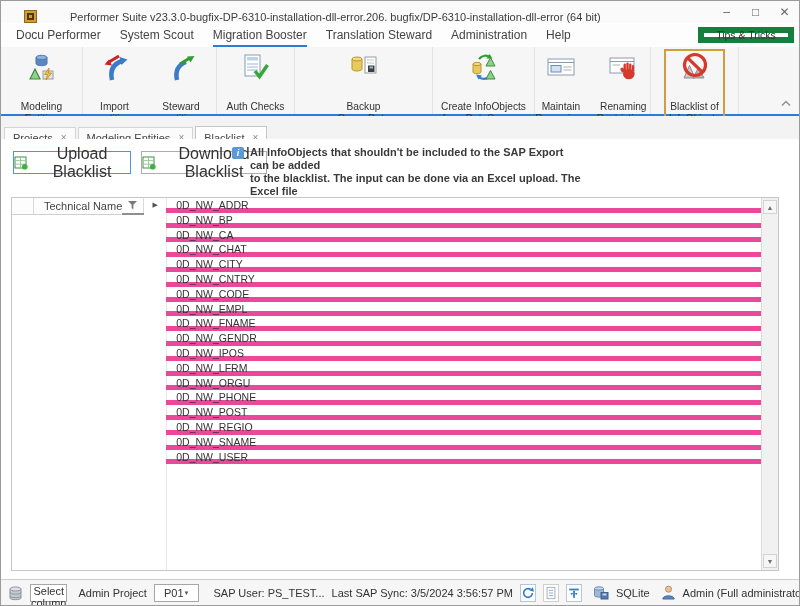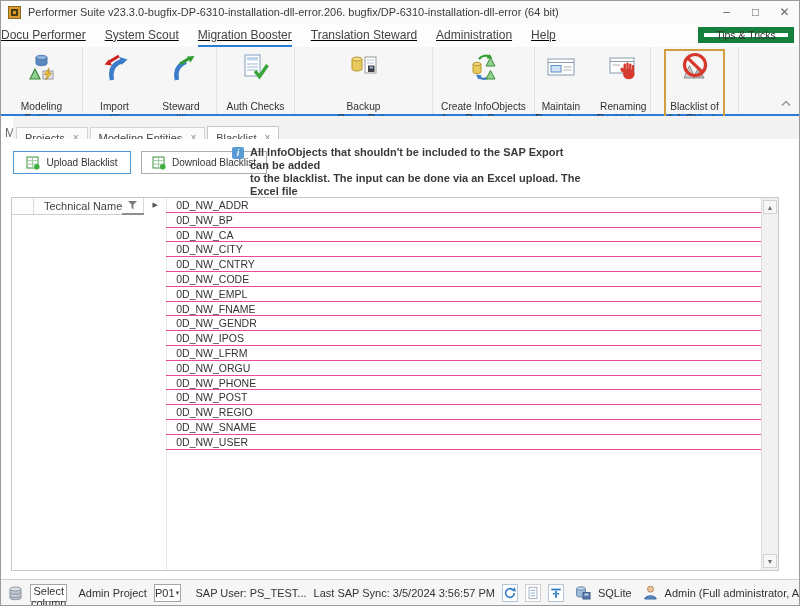--- a/index.html
+++ b/index.html
@@ -1,82 +1,82 @@
 <!DOCTYPE html>
 <html style="--accent: #2b7cd6; --selection: #d19e3f; --info: #5b9bd5;"><head>
 <meta charset="utf-8">
 <style>
   * { margin:0; padding:0; box-sizing:border-box; }
   html,body { width:800px; height:606px; font-family:"Liberation Sans", sans-serif; background:#fff; }
   .window { position:relative; width:800px; height:606px; border:1px solid #9b9b9b; background:#fff; overflow:hidden; }
 
   
-  .titlebar { position:absolute; top:0; left:0; right:0; height:22px; background:#fafafa; display:flex; align-items:center; padding-left:7px; }
+  .titlebar { position:absolute; top:0; left:0; right:0; height:22px; background:#fafafa; display:flex; align-items:flex-end; padding-left:23px;gap:26px; }
   .appicon { width:13px; height:13px; background:#d99b2e; border:1px solid #8a6a1f; display:flex; align-items:center; justify-content:center; margin-right:7px; }
   .appicon i { display:block; width:7px; height:7px; border:2px solid #4a3a10; }
   .title-text { font-size:11px; color:#3c3c3c; white-space:nowrap; overflow:hidden; flex:1; }
   .wcontrols { display:flex; margin-left:auto; }
   .wbtn { width:29px; height:22px; display:flex; align-items:center; justify-content:center; font-size:12px; color:#666; }
 
   
-  .ribbon-tabs { position:absolute; top:22px; left:0; right:0; height:24px; background:#fdfdfd; display:flex; gap:19px; align-items:stretch;text-decoration:underline; }
+  .ribbon-tabs { position:absolute; top:22px; left:0; right:0; height:24px; background:#fdfdfd; display:flex; gap:19px; padding-left:15px; align-items:stretch; }
   .rtab { font-size:12px; color:#444; display:flex; align-items:center; border-bottom:2px solid transparent; padding-top:1px; }
   .rtab.active { border-bottom-color:var(--accent,#2b7cd6); }
   .tips-btn { position:absolute; right:5px; top:4px; width:96px; height:16px; background:#fff; border:6px solid #15803d; font-size:10.5px; color:#333; display:flex; align-items:center; justify-content:center; font-family:inherit; }
 
   
   .ribbon-body { position:absolute; top:46px; left:0; right:0; height:69px; background:#f6f6f7; border-bottom:2px solid var(--accent,#2b7cd6); display:flex; align-items:stretch; }
   .rgroup { display:flex; flex-direction:column; border-right:1px solid #e3e3e5; padding-top:2px; }
   .rbtns { flex:1; display:flex; justify-content:center; align-items:flex-start; }
   .rbtn { display:flex; flex-direction:column; align-items:center; padding:1px 3px; border:2px solid transparent; }
   .rbtn.selected { border-color:var(--selection,#d19e3f); }
   .ricon { height:30px; display:flex; align-items:center; justify-content:center; }
   .rlabel { font-size:10.2px; line-height:11.5px; color:#333; text-align:center; white-space:pre-line; margin-top:19px; }
   .rgroup-label { height:14px; font-size:12px; color:#666; text-align:center; line-height:13px; white-space:nowrap; padding:0 4px; }
   .ribbon-chevron { position:absolute; right:8px; bottom:3px; }
 
   
-  .doc-tabs { position:absolute; top:115px; left:12px; right:0; height:32px; background:#f3f3f4; border-bottom:1px solid #d4d4d4; display:flex; align-items:flex-end; padding-left:3px; }
+  .doc-tabs { position:absolute; top:115px; left:0; right:0; height:32px; background:#f3f3f4; border-bottom:1px solid #d4d4d4; display:flex; align-items:flex-end; padding-left:3px; }
   .dtab { height:20px; background:#fbfbfb; border:1px solid #d4d4d4; border-bottom:none; display:flex; align-items:center; gap:8px; padding:0 8px; font-size:11px; color:#444; margin-right:2px; }
   .dtab.active { background:#fff; height:22px; margin-bottom:-1px; border-color:#c6c6c6; }
   .dtab .x { font-size:10px; color:#8a8a8a; }
 
   
   .content { position:absolute; top:138px; left:0; right:0; bottom:26px; background:#fff; }
-  .act-btn { position:absolute; height:23px; background:#fff; font-size:10px; color:#333; display:flex; align-items:center; justify-content:center; gap:6px; font-family:inherit; }
+  .act-btn { position:absolute; height:23px; background:#fff; font-size:16px; color:#333; display:flex; align-items:center; justify-content:center; gap:6px; font-family:inherit; }
   .btn-upload { left:12px; top:12px; width:118px; border:1px solid #4f94d8; }
   .btn-download { left:140px; top:12px; width:126px; border:1px solid #adadad; }
   .info { position:absolute; left:231px; top:7px; width:352px; display:flex; gap:6px; }
   .info-badge { width:12px; height:12px; border-radius:2px; background:var(--info,#5b9bd5); color:#fff; font-size:9px; font-weight:bold; display:flex; align-items:center; justify-content:center; flex:none; margin-top:1px; font-style:italic; }
   .info-text { font-size:11px; line-height:13px; color:#3a3a3a; white-space:pre-line;font-weight:bold; }
 
   
   .grid { position:absolute; left:10px; right:20px; top:58px; bottom:8px; border:1px solid #c6c6c6; display:flex; flex-direction:row; background:#fff; }
   .grid-header { height:17px; display:flex; border-bottom:1px solid #d0d0d0; background:#fdfdfd; flex:none; }
   .grid-header .ind { width:22px; border-right:1px solid #d9d9d9; }
   .grid-header .hcell { flex:1; font-size:11px; color:#444; padding-left:10px; line-height:16px; }
   .grid-filter { height:17px; display:flex; border-bottom:2px solid #8f8f8f; flex:none; }
   .grid-filter .ind { width:22px; border-right:1px solid #d9d9d9; display:flex; align-items:center; justify-content:center; }
   .grid-filter .fcell { flex:1; background:#fff; }
   .grid-body { position:relative; flex:1; overflow:hidden; }
   .grid-body::before { content:""; position:absolute; left:22px; top:0; bottom:0; width:1px; background:#e8e8e8; }
   .rows { position:absolute; left:0; right:17px; top:0; }
   .grow { display:flex; height:14.8px; }
   .grow .ind { width:22px; flex:none; display:flex; align-items:center; justify-content:center; font-size:7px; color:#555; }
-  .grow .val { flex:1; border-bottom:1px solid #ec4899; font-size:10.5px; color:#333; padding-left:10px; line-height:14px; }
+  .grow .val { flex:1; border-bottom:5px solid #ec4899; font-size:10.5px; color:#333; padding-left:10px; line-height:14px; }
   .grow:first-child .ind::after { content:"▶"; }
   .vscroll { position:absolute; right:0; top:0; bottom:0; width:17px; background:#f1f1f2; border-left:1px solid #dcdcdc; }
   .varrow { position:absolute; left:1px; width:14px; height:14px; background:#f6f6f6; border:1px solid #d3d3d3; font-size:7px; color:#707070; display:flex; align-items:center; justify-content:center; }
   .varrow.up { top:2px; } .varrow.down { bottom:2px; }
 
   
   .statusbar { position:absolute; bottom:0; left:0; right:0; height:26px; background:#f6f6f7; border-top:1px solid #cfcfcf; display:flex; align-items:center; padding:0 7px; gap:7px; }
   .slabel { font-size:11px; color:#333; white-space:nowrap; }
   .sbtn { width:84px; height:18px; background:#fff; border:1px solid #a6a6a6; font-size:11px; color:#333; font-family:inherit; }
-  .scombo { width:162px; height:18px; background:#fff; border:1px solid #a6a6a6; display:flex; align-items:center; font-size:11px; color:#333; padding:0 0; }
+  .scombo { width:162px; height:18px; background:#fff; border:1px solid #a6a6a6; display:flex; align-items:center; font-size:11px; color:#333; padding:0 9px; }
   .scombo .arrow { margin-left:auto; font-size:6px; color:#555; }
   .ssep { width:1px; height:14px; background:#cfcfcf; }
   .sibtn { width:24px; height:18px; background:#fff; border:1px solid #b9c6d6; display:flex; align-items:center; justify-content:center; padding:0; }
   .sicon { display:flex; align-items:center; }
 </style>
 </head>
 <body>
 
 <div class="window">
 
@@ -351,20 +351,24 @@
             <div class="grow">
             <div class="ind"></div>
             <div class="val">0D_NW_BP</div>
           </div>
             <div class="grow">
             <div class="ind"></div>
             <div class="val">0D_NW_CA</div>
           </div>
             <div class="grow">
             <div class="ind"></div>
+            <div class="val">0D_NW_CHAT</div>
+          </div>
+            <div class="grow">
+            <div class="ind"></div>
             <div class="val">0D_NW_CITY</div>
           </div>
             <div class="grow">
             <div class="ind"></div>
             <div class="val">0D_NW_CNTRY</div>
           </div>
             <div class="grow">
             <div class="ind"></div>
             <div class="val">0D_NW_CODE</div>
           </div>

